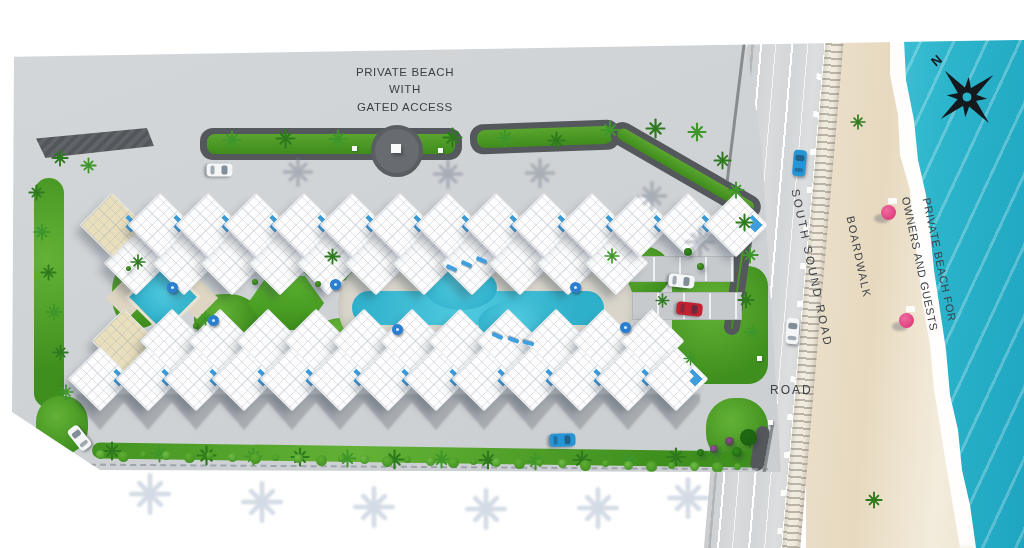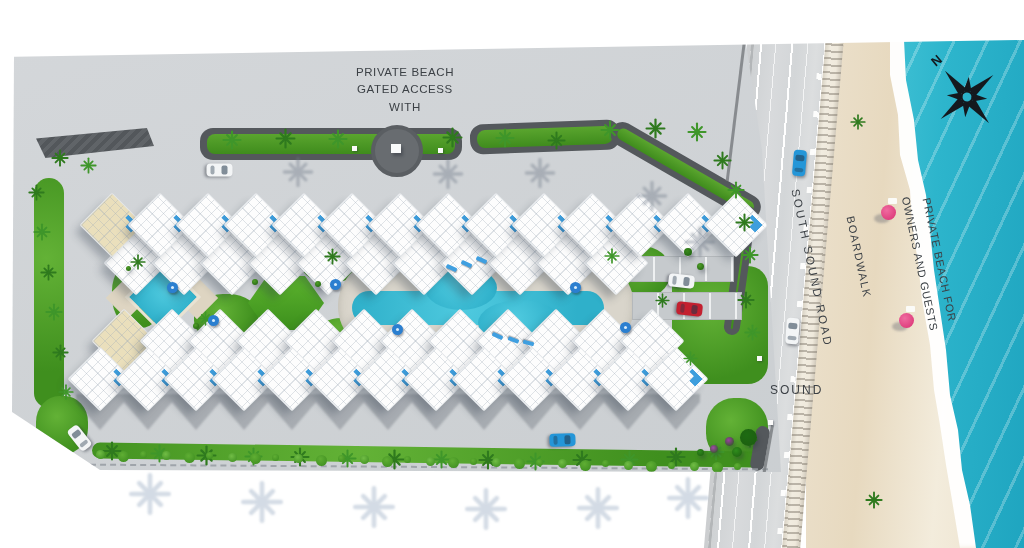--- a/index.html
+++ b/index.html
@@ -938,30 +938,30 @@
         <div class="abs lounger" style="left: 461px; top: 262px; transform: rotate(25deg);"></div>
         <div class="abs lounger" style="left: 476px; top: 258px; transform: rotate(25deg);"></div>
         <div class="abs lounger" style="left: 492px; top: 334px; transform: rotate(205deg);"></div>
         <div class="abs lounger" style="left: 508px; top: 338px; transform: rotate(200deg);"></div>
         <div class="abs lounger" style="left: 523px; top: 341px; transform: rotate(195deg);"></div>
       </div>
   </div>
 
   <div id="lbl-road" class="abs lbl">
     <div>PRIVATE BEACH</div>
+    <div>WITH</div>
     <div>GATED ACCESS</div>
-    <div>WITH</div>
   </div>
   <div id="lbl-ssr" class="abs lbl">SOUTH SOUND ROAD</div>
   <div id="lbl-bw" class="abs lbl">BOARDWALK</div>
   <div id="lbl-beach" class="abs lbl">
     <div>PRIVATE BEACH FOR</div>
     <div>OWNERS AND GUESTS</div>
   </div>
-  <div id="lbl-gated" class="abs lbl">SOUND</div>
+  <div id="lbl-gated" class="abs lbl">ROAD</div>
 
   <div id="compass" class="abs">
     <span class="n">N</span>
     <svg viewBox="-50 -50 100 100" width="78" height="78">
       <g fill="#14191e">
         <polygon points="0,-44 6,-9 0,-7 -6,-9"></polygon>
           <polygon points="0,44 6,9 0,7 -6,9"></polygon>
         <polygon points="-44,0 -9,-6 -7,0 -9,6"></polygon>
           <polygon points="44,0 9,-6 7,0 9,6"></polygon>
         <g transform="rotate(45)">

